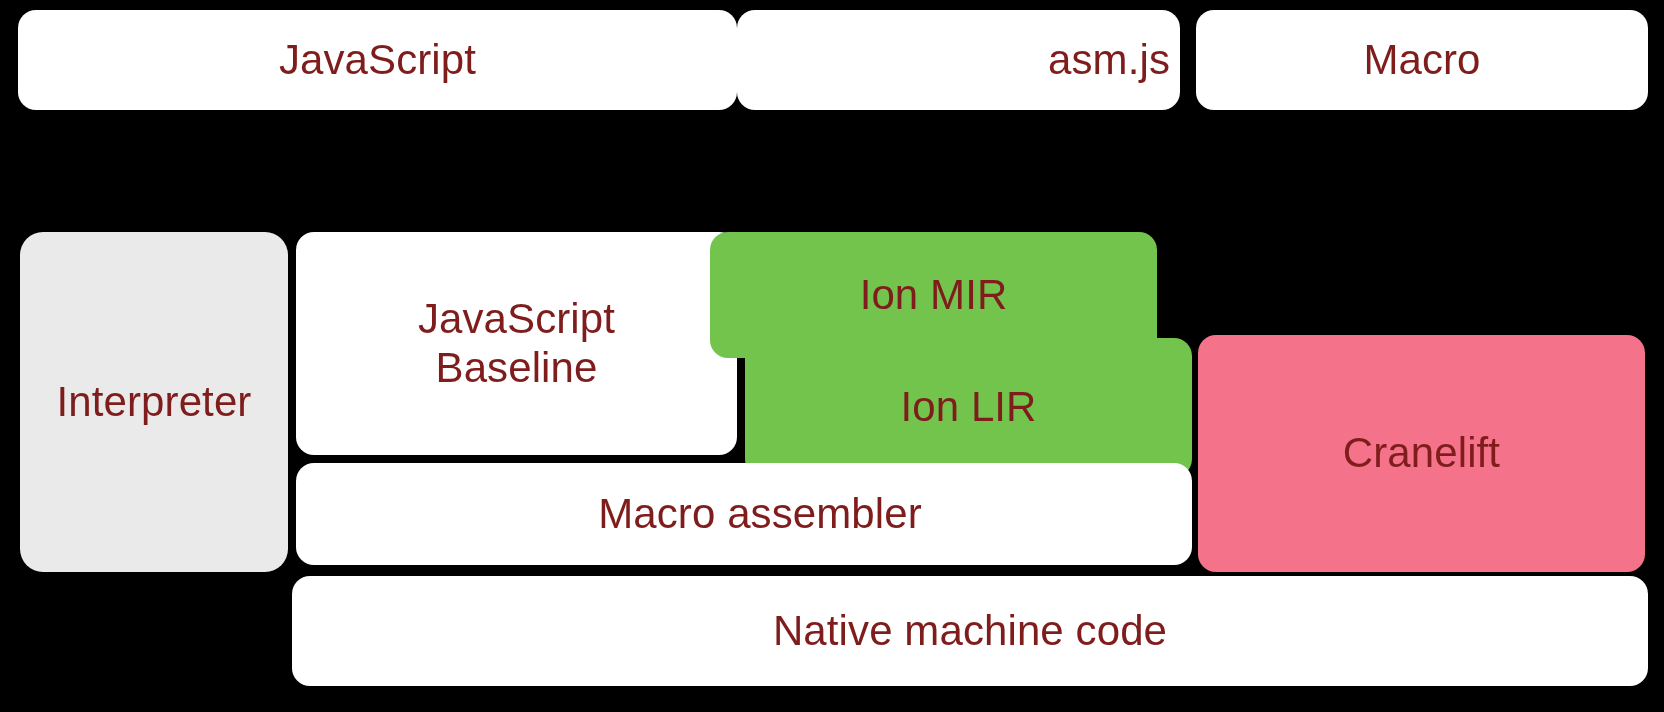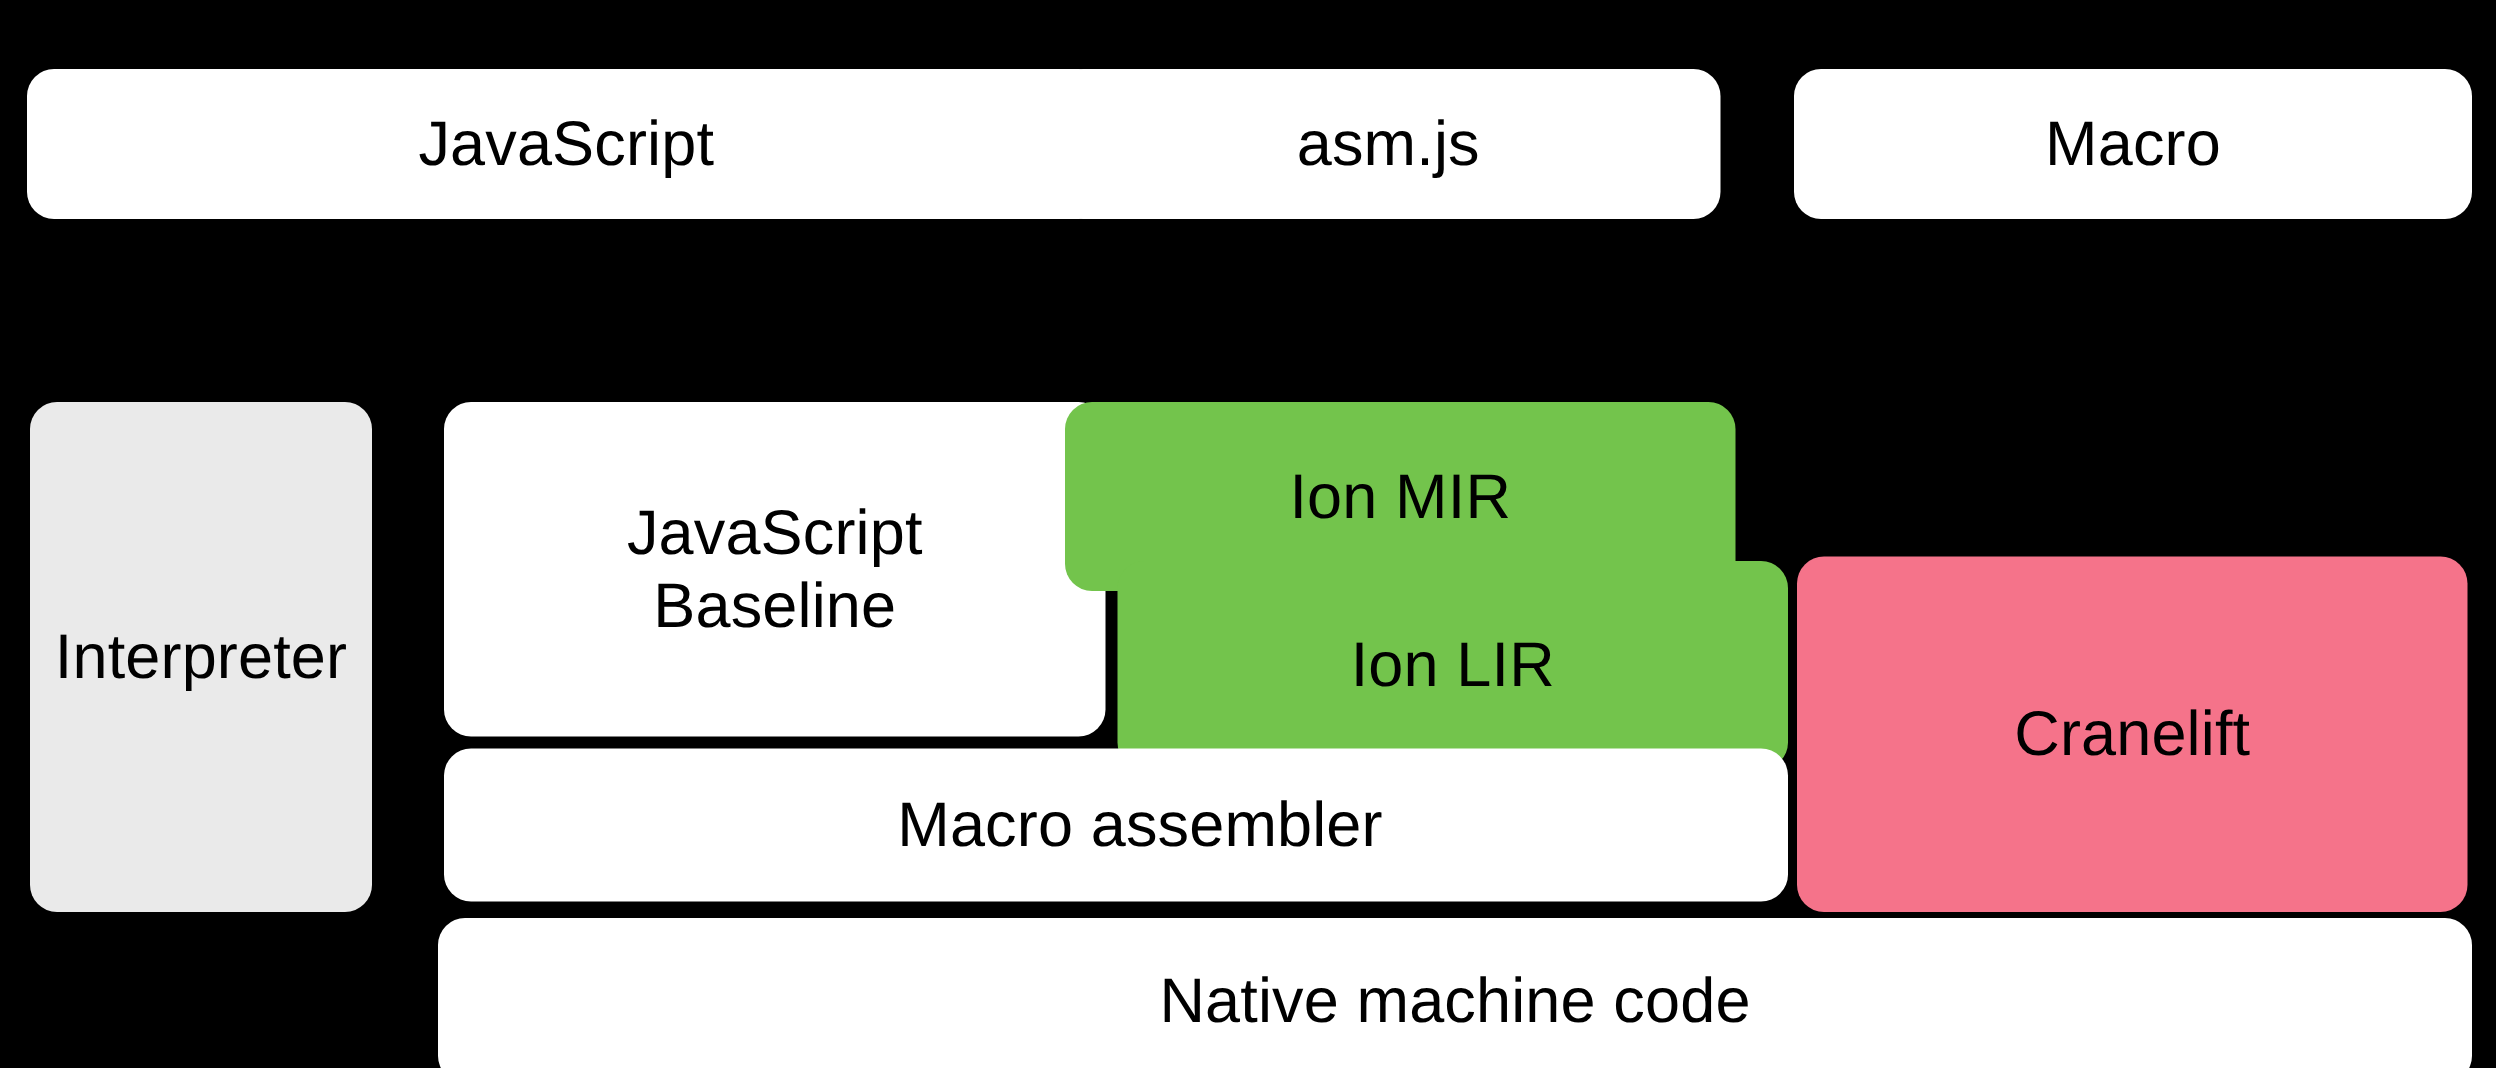--- a/index.html
+++ b/index.html
@@ -20,46 +20,45 @@
   }
   .node {
     position: absolute;
     box-sizing: border-box;
     display: flex;
     align-items: center;
     justify-content: center;
     text-align: center;
     border-radius: 18px;
     background: #ffffff;
-    color: #000000;
+    color: #7f1d1d;
     font-size: 42px;
     line-height: 1.16;
     font-weight: 400;
     letter-spacing: 0.1px;
     white-space: pre-line;
     padding: 4px 10px;
     user-select: none;
-    margin-top: 36px;
   }
   .node.gray  { background: #EAEAEA; }
   .node.green { background: #73C44C; }
   .node.pink  { background: #F5738A; }
   .node-label {
     display: block;
     width: 100%;
   }
 </style>
 </head>
 <body>
 
 <div id="diagram" style="width: 1664px; height: 712px; background: rgb(0, 0, 0);">
     <div class="node" style="left: 18px; top: 10px; width: 719px; height: 100px;"><span class="node-label">JavaScript</span></div>
-    <div class="node" style="left: 704px; top: 10px; width: 443px; height: 100px;"><span class="node-label">asm.js</span></div>
+    <div class="node" style="left: 737px; top: 10px; width: 443px; height: 100px; text-align: right;"><span class="node-label">asm.js</span></div>
     <div class="node" style="left: 1196px; top: 10px; width: 452px; height: 100px;"><span class="node-label">Macro</span></div>
-    <div class="node gray" style="left: 20px; top: 232px; width: 228px; height: 340px;"><span class="node-label">Interpreter</span></div>
+    <div class="node gray" style="left: 20px; top: 232px; width: 268px; height: 340px; border-radius: 23px;"><span class="node-label">Interpreter</span></div>
     <div class="node" style="left: 296px; top: 232px; width: 441px; height: 223px;"><span class="node-label">JavaScript
 Baseline</span></div>
     <div class="node green" style="left: 710px; top: 232px; width: 447px; height: 126px; text-align: center;"><span class="node-label">Ion MIR</span></div>
     <div class="node green" style="left: 745px; top: 338px; width: 447px; height: 139px;"><span class="node-label">Ion LIR</span></div>
     <div class="node" style="left: 296px; top: 463px; width: 896px; height: 102px; padding-left: 42px;"><span class="node-label">Macro assembler</span></div>
     <div class="node pink" style="left: 1198px; top: 335px; width: 447px; height: 237px;"><span class="node-label">Cranelift</span></div>
     <div class="node" style="left: 292px; top: 576px; width: 1356px; height: 110px;"><span class="node-label">Native machine code</span></div>
   </div>
 
 </body></html>

